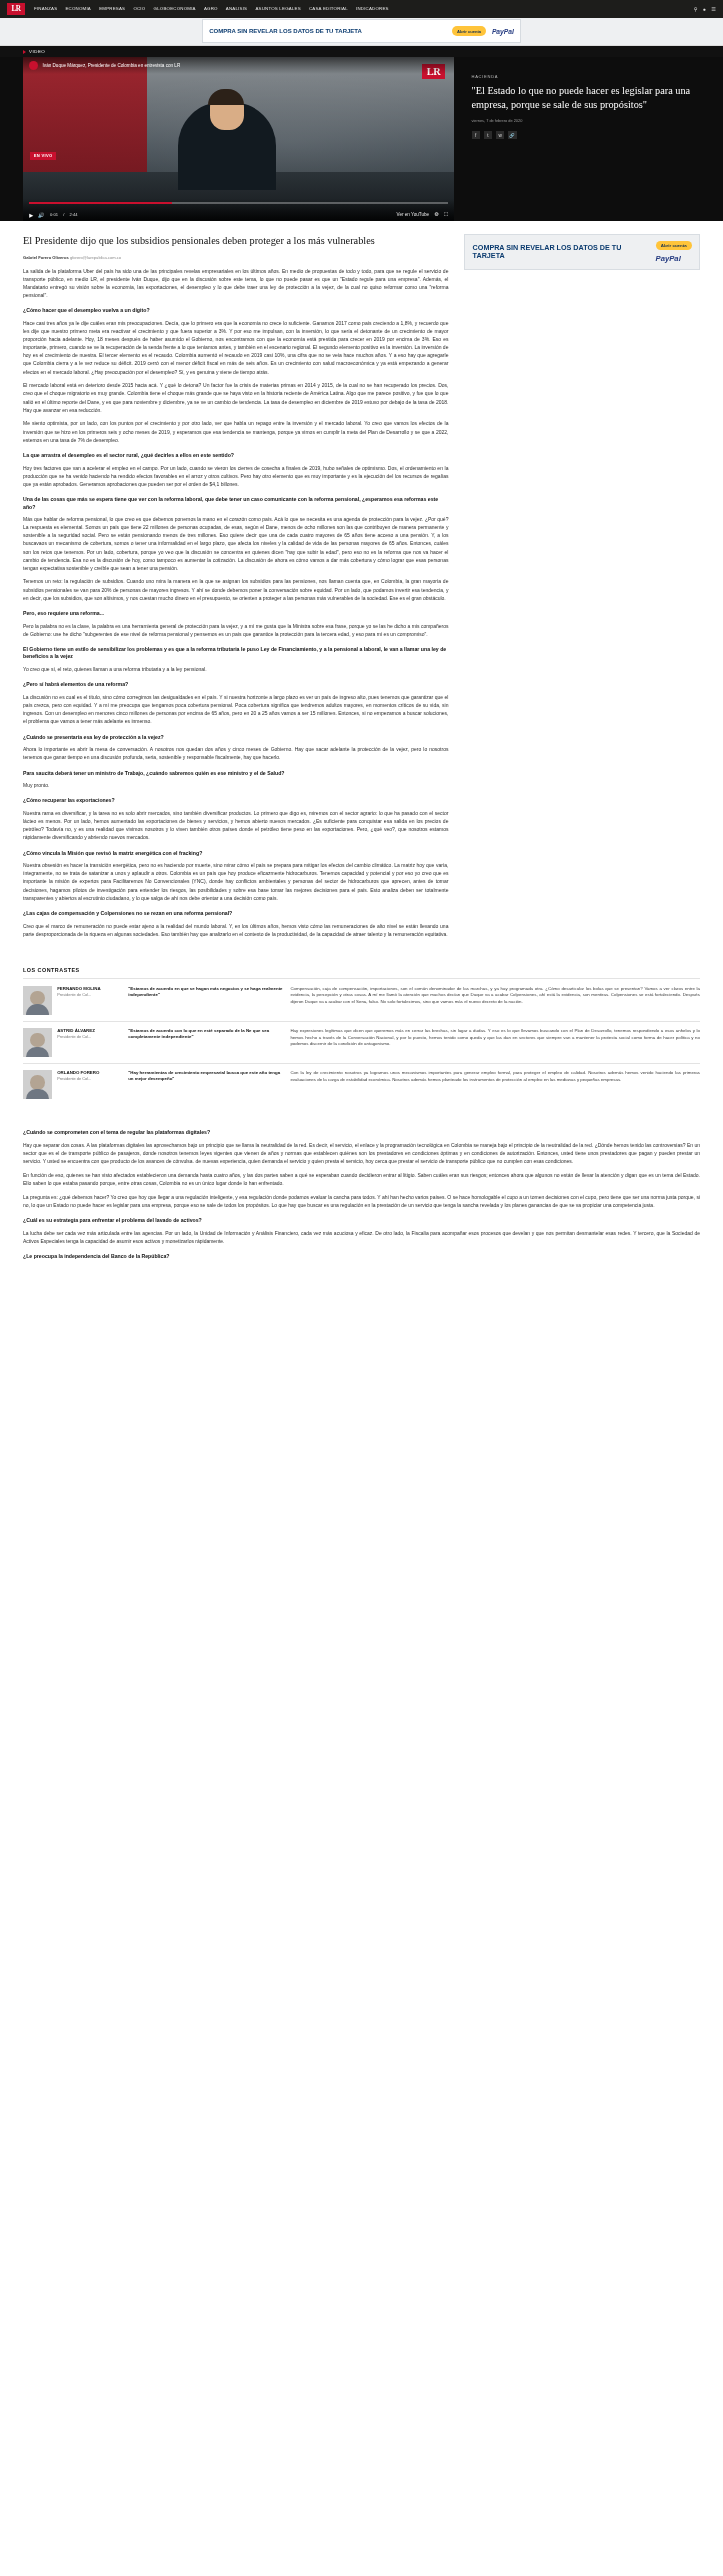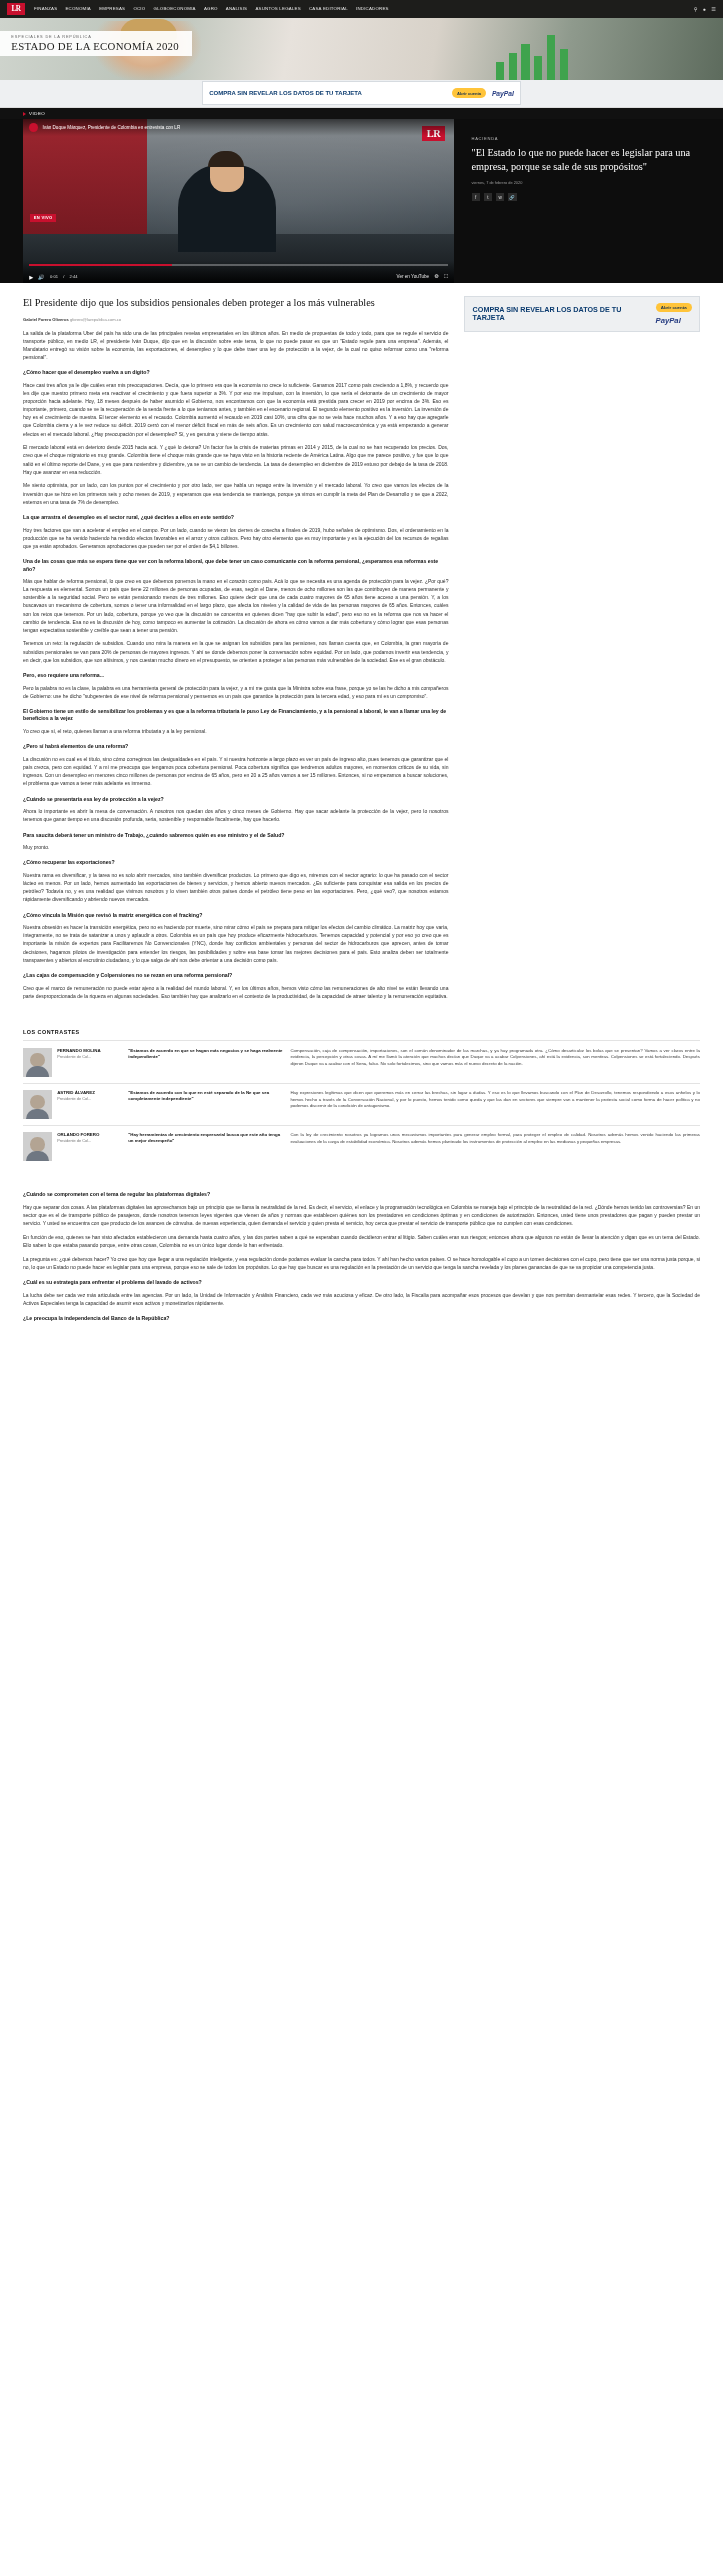--- a/index.html
+++ b/index.html
@@ -261,38 +261,20 @@
       <a>CASA EDITORIAL</a>
       <a>INDICADORES</a>
     </div>
     <div class="topbar-right">
       <span class="ic">⚲</span>
       <span class="ic">●</span>
       <span class="ic">☰</span>
     </div>
   </div>
 
-  <div class="hero">
-    <div class="hero-photo">
-      <div class="hero-person"></div>
-      <div class="hero-hair"></div>
-      <div class="hero-bars">
-        <i style="height:17.5px"></i>
-          <i style="height:27px"></i>
-          <i style="height:36px"></i>
-        <i style="height:24px"></i>
-          <i style="height:45px"></i>
-          <i style="height:31px"></i>
-      </div>
-    </div>
-    <div class="hero-title-wrap">
-      <div class="hero-kicker">ESPECIALES DE LA REPÚBLICA</div>
-      <div class="hero-title">ESTADO DE LA ECONOMÍA 2020</div>
-    </div>
-  </div>
 
   <div class="paypal-banner">
     <div class="ppb-inner">
       <div class="ppb-text">COMPRA SIN REVELAR LOS DATOS DE TU TARJETA</div>
       <div class="ppb-cta">Abrir cuenta</div>
       <div class="ppb-logo">PayPal</div>
     </div>
   </div>
 
   <div class="video-band">

